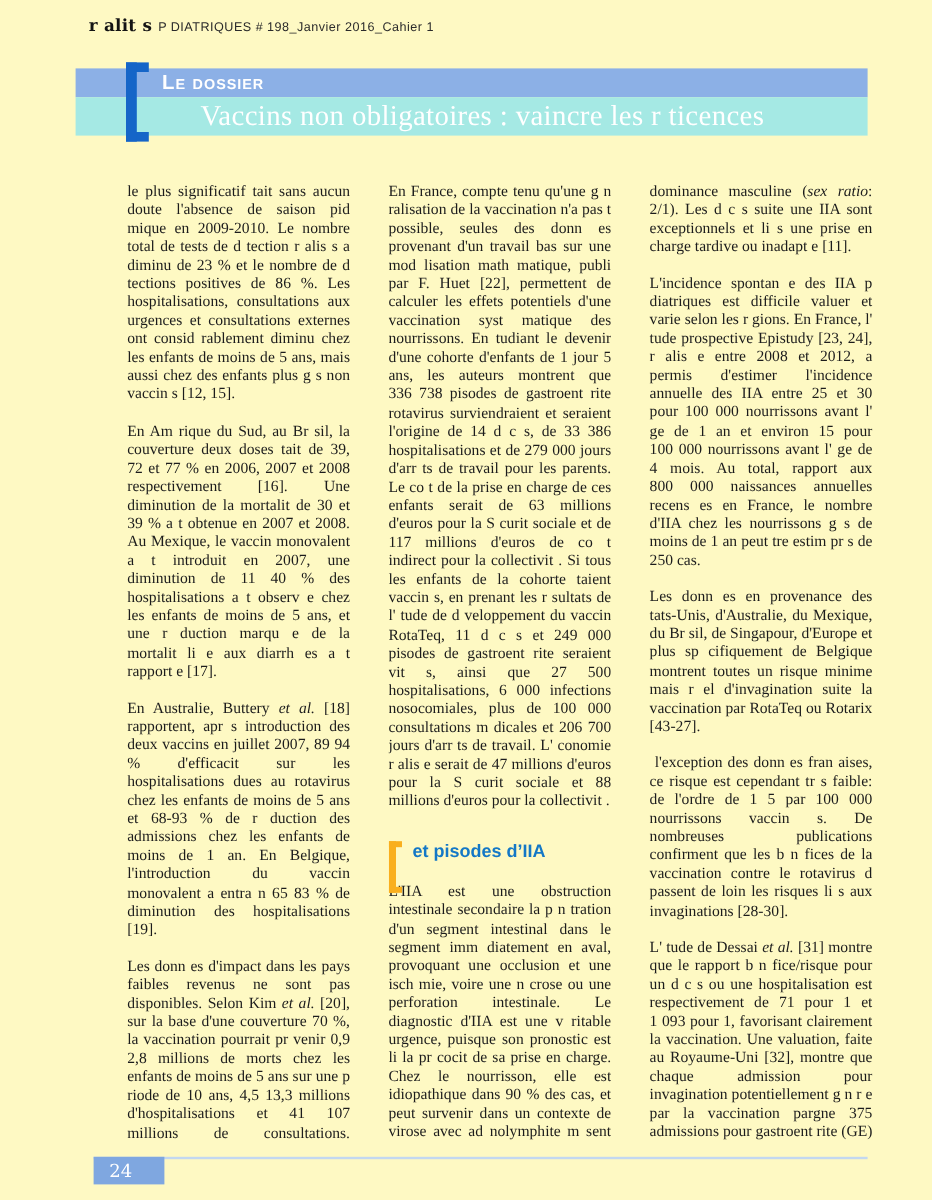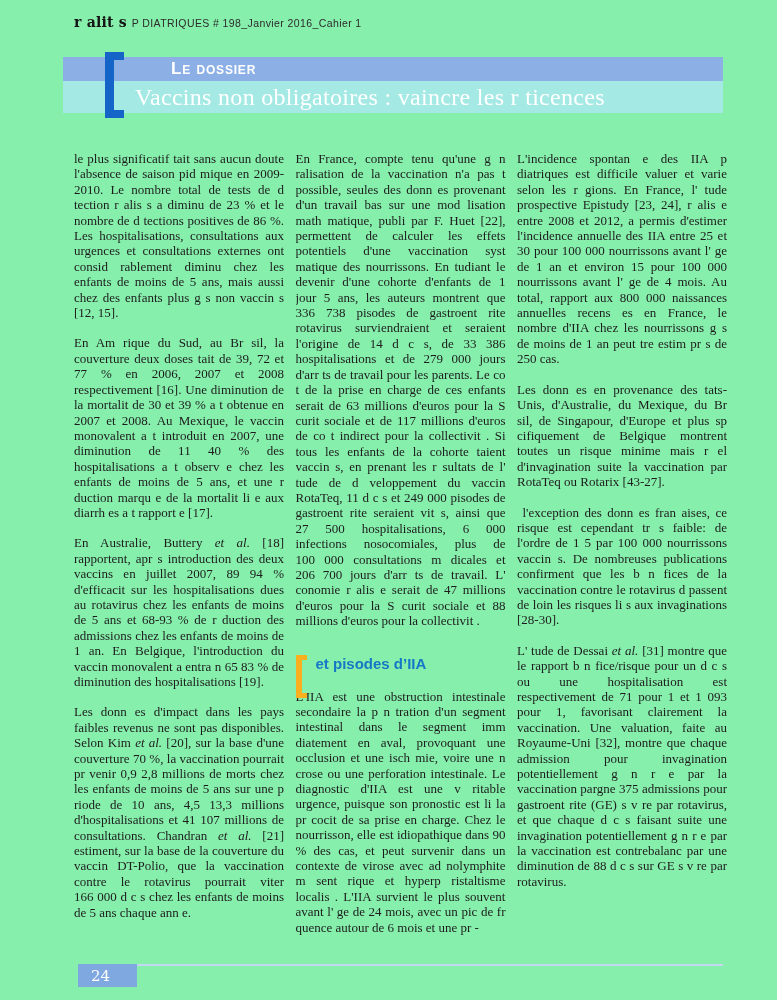--- a/index.html
+++ b/index.html
@@ -1,43 +1,43 @@
 <!DOCTYPE html>
 <html lang="fr" style="--band_blue: #8CB0E6; --band_cyan: #A5E9E4; --bracket_blue: #1565C8; --heading_blue: #1478C6; --heading_orange: #F9AF1E; --footer_line: #C3D8F0; --page_box: #7FA7E0;"><head>
 <meta charset="utf-8">
 <style>
   * { margin:0; padding:0; box-sizing:border-box; }
   html, body { background:#ffffff; }
   .page {
     position:relative; width:777px; height:1000px; margin:0 auto;
-    background:#86efac; overflow:hidden;
+    background:#fef9c3; overflow:hidden;
     font-family:"Liberation Serif", serif; color:#1c1c1c;
   }
 
   
   .masthead { position:absolute; left:74px; top:13px; white-space:nowrap; }
   .brand { font-family:"DejaVu Serif", serif; font-weight:bold; font-size:14px; color:#141414; letter-spacing:.2px; }
   .issue { font-family:"Liberation Sans", sans-serif; font-size:10.5px; color:#2b2b2b; letter-spacing:.4px; margin-left:5px; }
 
   
   .banner { position:absolute; left:63px; top:57px; width:660px; }
-  .band-top { height:24px; background:var(--band_blue,#8CB0E6); display:flex; align-items:center; padding-left:108px; }
+  .band-top { height:24px; background:var(--band_blue,#8CB0E6); display:flex; align-items:center; padding-left:72px; }
   .kicker { font-family:"Liberation Sans", sans-serif; font-weight:bold; font-size:17px;
             font-variant:small-caps; letter-spacing:.8px; color:#ffffff; }
-  .band-bottom { height:32px; background:var(--band_cyan,#A5E9E4); display:flex; align-items:center; padding-left:72px; }
+  .band-bottom { height:32px; background:var(--band_cyan,#A5E9E4); display:flex; align-items:center; padding-left:104px; }
   .doc-title { font-family:"Liberation Serif", serif; font-size:24px; color:#ffffff; letter-spacing:.3px; }
   .banner-bracket { position:absolute; left:42px; top:-5px; width:19px; height:66px;
     border-left:9px solid var(--bracket_blue,#1565C8);
     border-top:8px solid var(--bracket_blue,#1565C8);
     border-bottom:8px solid var(--bracket_blue,#1565C8); }
 
   
   .content { position:absolute; left:74px; top:151px; width:653px; height:802px;
              display:flex; justify-content:space-between; overflow:hidden; }
-  .col { width:210px; overflow:hidden; }
+  .col { width:210px; overflow:hidden;margin-left:32px; }
   .col p { font-size:13px; line-height:15.4px; text-align:justify; margin-bottom:15px;
            hyphens:auto; -webkit-hyphens:auto; }
 
   
   .section-heading { position:relative; padding-left:20px; margin:25px 0 16px 0; }
   .bracket-orange { position:absolute; left:0; top:1px; width:11px; height:43px;
     border-left:6px solid var(--heading_orange,#F9AF1E);
     border-top:5px solid var(--heading_orange,#F9AF1E);
     border-bottom:5px solid var(--heading_orange,#F9AF1E); }
   .heading-line { font-family:"Liberation Sans", sans-serif; font-weight:bold;
@@ -82,20 +82,21 @@
     <section class="col">
       <p>En France, compte tenu qu'une g n ralisation de la vaccination n'a pas  t  possible, seules des donn es provenant d'un travail bas  sur une mod lisation math matique, publi  par F. Huet [22], permettent de calculer les effets potentiels d'une vaccination syst matique des nourrissons. En  tudiant le devenir d'une cohorte d'enfants de 1 jour  5 ans, les auteurs montrent que 336&nbsp;738  pisodes de gastroent rite  rotavirus surviendraient et seraient  l'origine de 14 d c s, de 33&nbsp;386 hospitalisations et de 279&nbsp;000 jours d'arr ts de travail pour les parents. Le co t de la prise en charge de ces enfants serait de 63 millions d'euros pour la S curit  sociale et de 117 millions d'euros de co t indirect pour la collectivit . Si tous les enfants de la cohorte  taient vaccin s, en prenant les r sultats de l' tude de d veloppement du vaccin RotaTeq, 11 d c s et 249&nbsp;000  pisodes de gastroent rite seraient  vit s, ainsi que 27&nbsp;500 hospitalisations, 6&nbsp;000 infections nosocomiales, plus de 100&nbsp;000 consultations m dicales et 206&nbsp;700 jours d'arr ts de travail. L' conomie r alis e serait de 47 millions d'euros pour la S curit  sociale et 88 millions d'euros pour la collectivit .</p>
       <div class="section-heading">
         <span class="bracket-orange"></span>
         <div class="heading-line">et pisodes d’IIA</div>
       </div>
       <p>L'IIA est une obstruction intestinale secondaire  la p n tration d'un segment intestinal dans le segment imm diatement en aval, provoquant une occlusion et une isch mie, voire une n crose ou une perforation intestinale. Le diagnostic d'IIA est une v ritable urgence, puisque son pronostic est li  la pr cocit  de sa prise en charge. Chez le nourrisson, elle est idiopathique dans 90 % des cas, et peut survenir dans un contexte de virose avec ad nolymphite m sent rique et hyperp ristaltisme localis . L'IIA survient le plus souvent avant l' ge de 24 mois, avec un pic de fr quence autour de 6 mois et une pr -</p>
     </section>
 
     <section class="col">
+      <p>dominance masculine (<i>sex ratio</i>: 2/1). Les d c s suite  une IIA sont exceptionnels et li s  une prise en charge tardive ou inadapt e [11].</p>
       <p>L'incidence spontan e des IIA p diatriques est difficile  valuer et varie selon les r gions. En France, l' tude prospective Epistudy [23, 24], r alis e entre 2008 et 2012, a permis d'estimer l'incidence annuelle des IIA entre 25 et 30 pour 100&nbsp;000 nourrissons avant l' ge de 1 an et  environ 15 pour 100&nbsp;000 nourrissons avant l' ge de 4 mois. Au total, rapport  aux 800&nbsp;000 naissances annuelles recens es en France, le nombre d'IIA chez les nourrissons  g s de moins de 1 an peut  tre estim   pr s de 250 cas.</p>
       <p>Les donn es en provenance des  tats-Unis, d'Australie, du Mexique, du Br sil, de Singapour, d'Europe et plus sp cifiquement de Belgique montrent toutes un risque minime mais r el d'invagination suite  la vaccination par RotaTeq ou Rotarix [43-27].</p>
       <p>&nbsp;l'exception des donn es fran aises, ce risque est cependant tr s faible: de l'ordre de 1  5 par 100&nbsp;000 nourrissons vaccin s. De nombreuses publications confirment que les b n fices de la vaccination contre le rotavirus d passent de loin les risques li s aux invaginations [28-30].</p>
       <p>L' tude de Dessai <i>et al.</i> [31] montre que le rapport b n fice/risque pour un d c s ou une hospitalisation est respectivement de 71 pour 1 et 1&nbsp;093 pour 1, favorisant clairement la vaccination. Une  valuation, faite au Royaume-Uni [32], montre que chaque admission pour invagination potentiellement g n r e par la vaccination  pargne 375 admissions pour gastroent rite (GE) s v re par rotavirus, et que chaque d c s faisant suite  une invagination potentiellement g n r e par la vaccination est contrebalanc  par une diminution de 88 d c s sur GE s v re par rotavirus.</p>
     </section>
 
   </main>
 
   <div class="footer-rule"></div>
   <div class="page-box">

